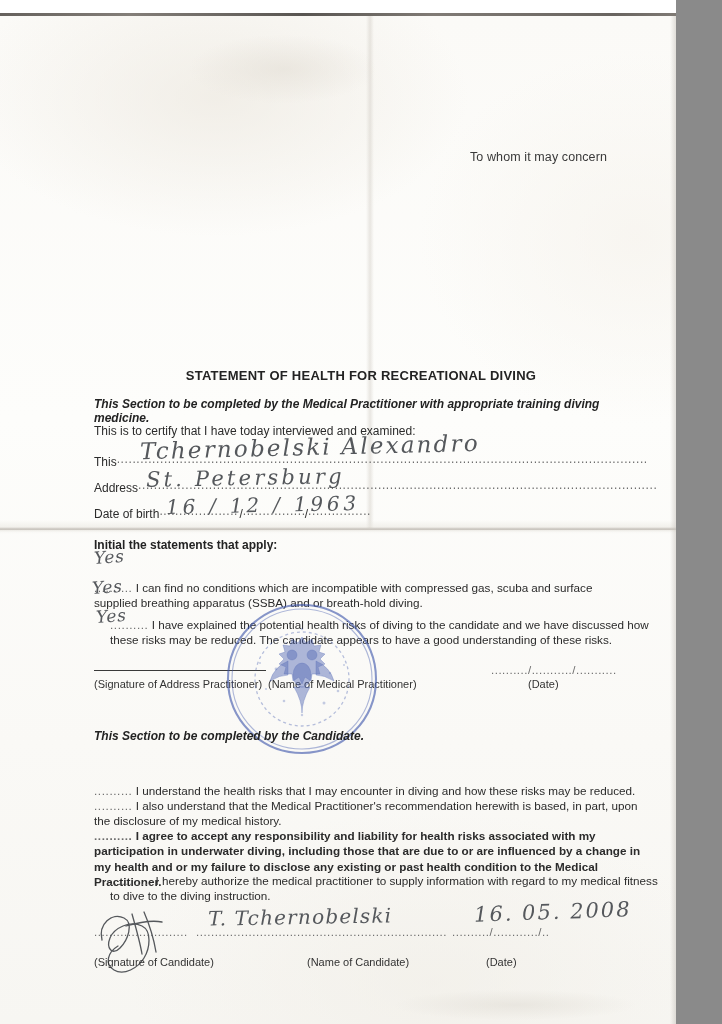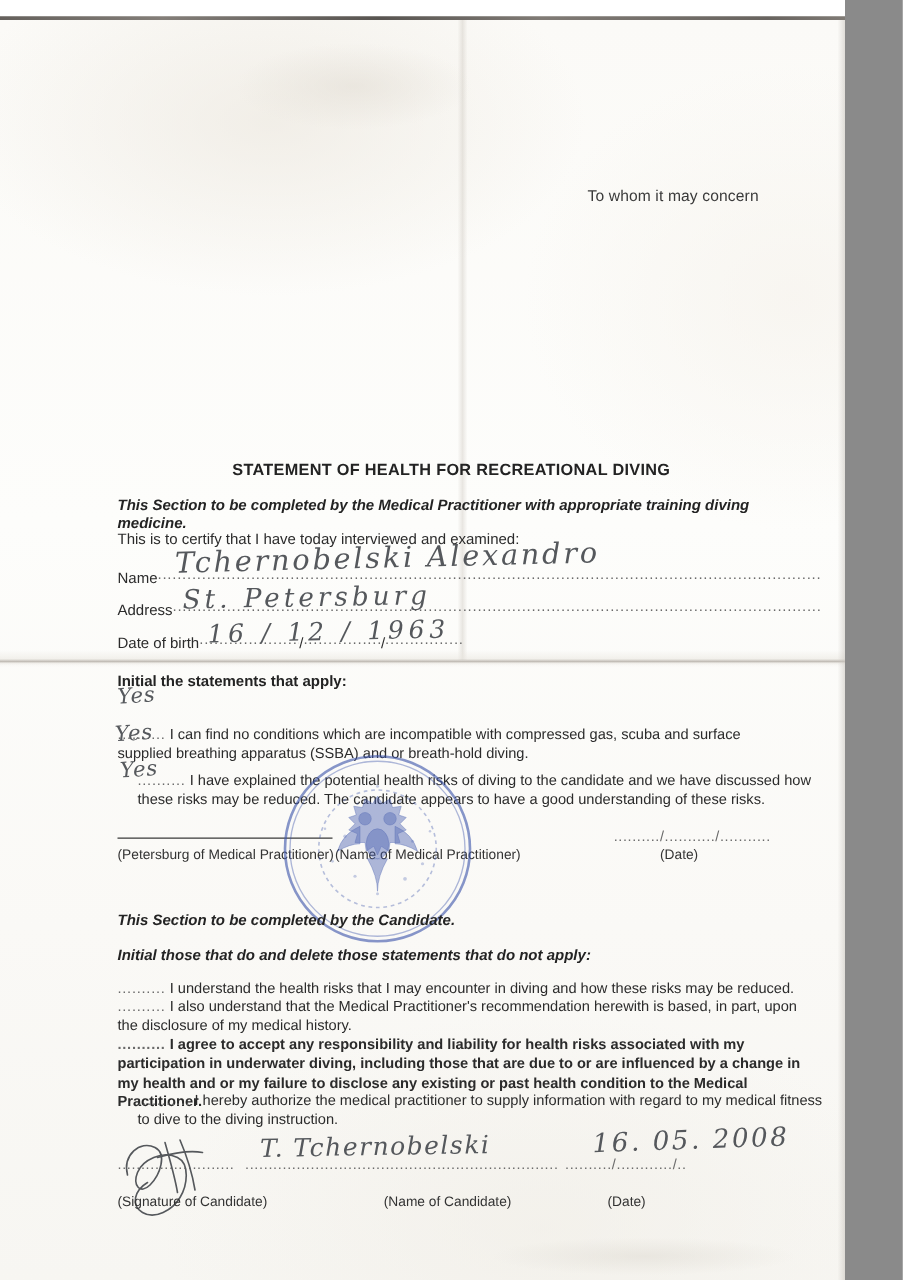--- a/index.html
+++ b/index.html
@@ -312,21 +312,21 @@
 
   <div class="twmc">To whom it may concern</div>
 
   <div class="doc-title">STATEMENT OF HEALTH FOR RECREATIONAL DIVING</div>
 
   <div class="sec-note a">This Section to be completed by the Medical Practitioner with appropriate training diving medicine.</div>
 
   <div class="certline">This is to certify that I have today interviewed and examined:</div>
 
   <div class="field name">
-    <span>Name</span><span class="dots" style="width:530px">.................................................................................................................................................</span>
+    <span>This</span><span class="dots" style="width:530px">.................................................................................................................................................</span>
   </div>
   <div class="hand hw-name">Tchernobelski Alexandro</div>
 
   <div class="field addr">
     <span>Address</span><span class="dots" style="width:520px">.................................................................................................................................................</span>
   </div>
   <div class="hand hw-addr">St. Petersburg</div>
 
   <div class="field dob">
     <span>Date of birth</span><span class="dots" style="width:80px">.................................................................................................................................................</span>/<span class="dots" style="width:62px">.................................................................................................................................................</span>/<span class="dots" style="width:62px">.................................................................................................................................................</span>
@@ -343,21 +343,21 @@
   </div>
   <div class="hand hw-yes y2">Yes</div>
 
   <div class="stmt s3">
     <span class="lead-dots">..........</span>
     <span>I have explained the potential health risks of diving to the candidate and we have discussed how these risks may be reduced. The candidate appears to have a good understanding of these risks.</span>
   </div>
   <div class="hand hw-yes y3">Yes</div>
 
   <div class="sig-rule"></div>
-  <div class="sig-caption p-sig">(Petersburg of Medical Practitioner)</div>
+  <div class="sig-caption p-sig">(Signature of Address Practitioner)</div>
   <div class="sig-caption p-name">(Name of Medical Practitioner)</div>
   <div class="date-dots">........../.........../...........</div>
   <div class="date-cap">(Date)</div>
 
   <svg class="stamp" viewBox="0 0 152 152">
     <g fill="none" stroke="#3d56ab" stroke-opacity="0.75">
       <circle cx="76" cy="76" r="74" stroke-width="2.1"></circle>
       <circle cx="76" cy="76" r="70" stroke-width="1.1" stroke-opacity="0.5"></circle>
       <circle cx="76" cy="76" r="47" stroke-width="1.3" stroke-opacity="0.45" stroke-dasharray="3 3"></circle>
     </g>
@@ -381,21 +381,20 @@
       <circle cx="112" cy="88" r="1.3"></circle>
         <circle cx="76" cy="26" r="1.2"></circle>
       <circle cx="60" cy="40" r="1"></circle>
         <circle cx="94" cy="38" r="1.1"></circle>
       <circle cx="34" cy="60" r="1"></circle>
         <circle cx="118" cy="62" r="1"></circle>
     </g>
   </svg>
 
   <div class="sec-note cand-head">This Section to be completed by the Candidate.</div>
-  <div class="sec-note cand-sub">Initial those that do and delete those statements that do not apply:</div>
 
   <div class="cstmt c1">
     <span class="lead-dots">..........</span>
     <span>I understand the health risks that I may encounter in diving and how these risks may be reduced.</span>
   </div>
   <div class="cstmt c2">
     <span class="lead-dots">..........</span>
     <span>I also understand that the Medical Practitioner's recommendation herewith is based, in part, upon the disclosure of my medical history.</span>
   </div>
   <div class="cstmt c3">

